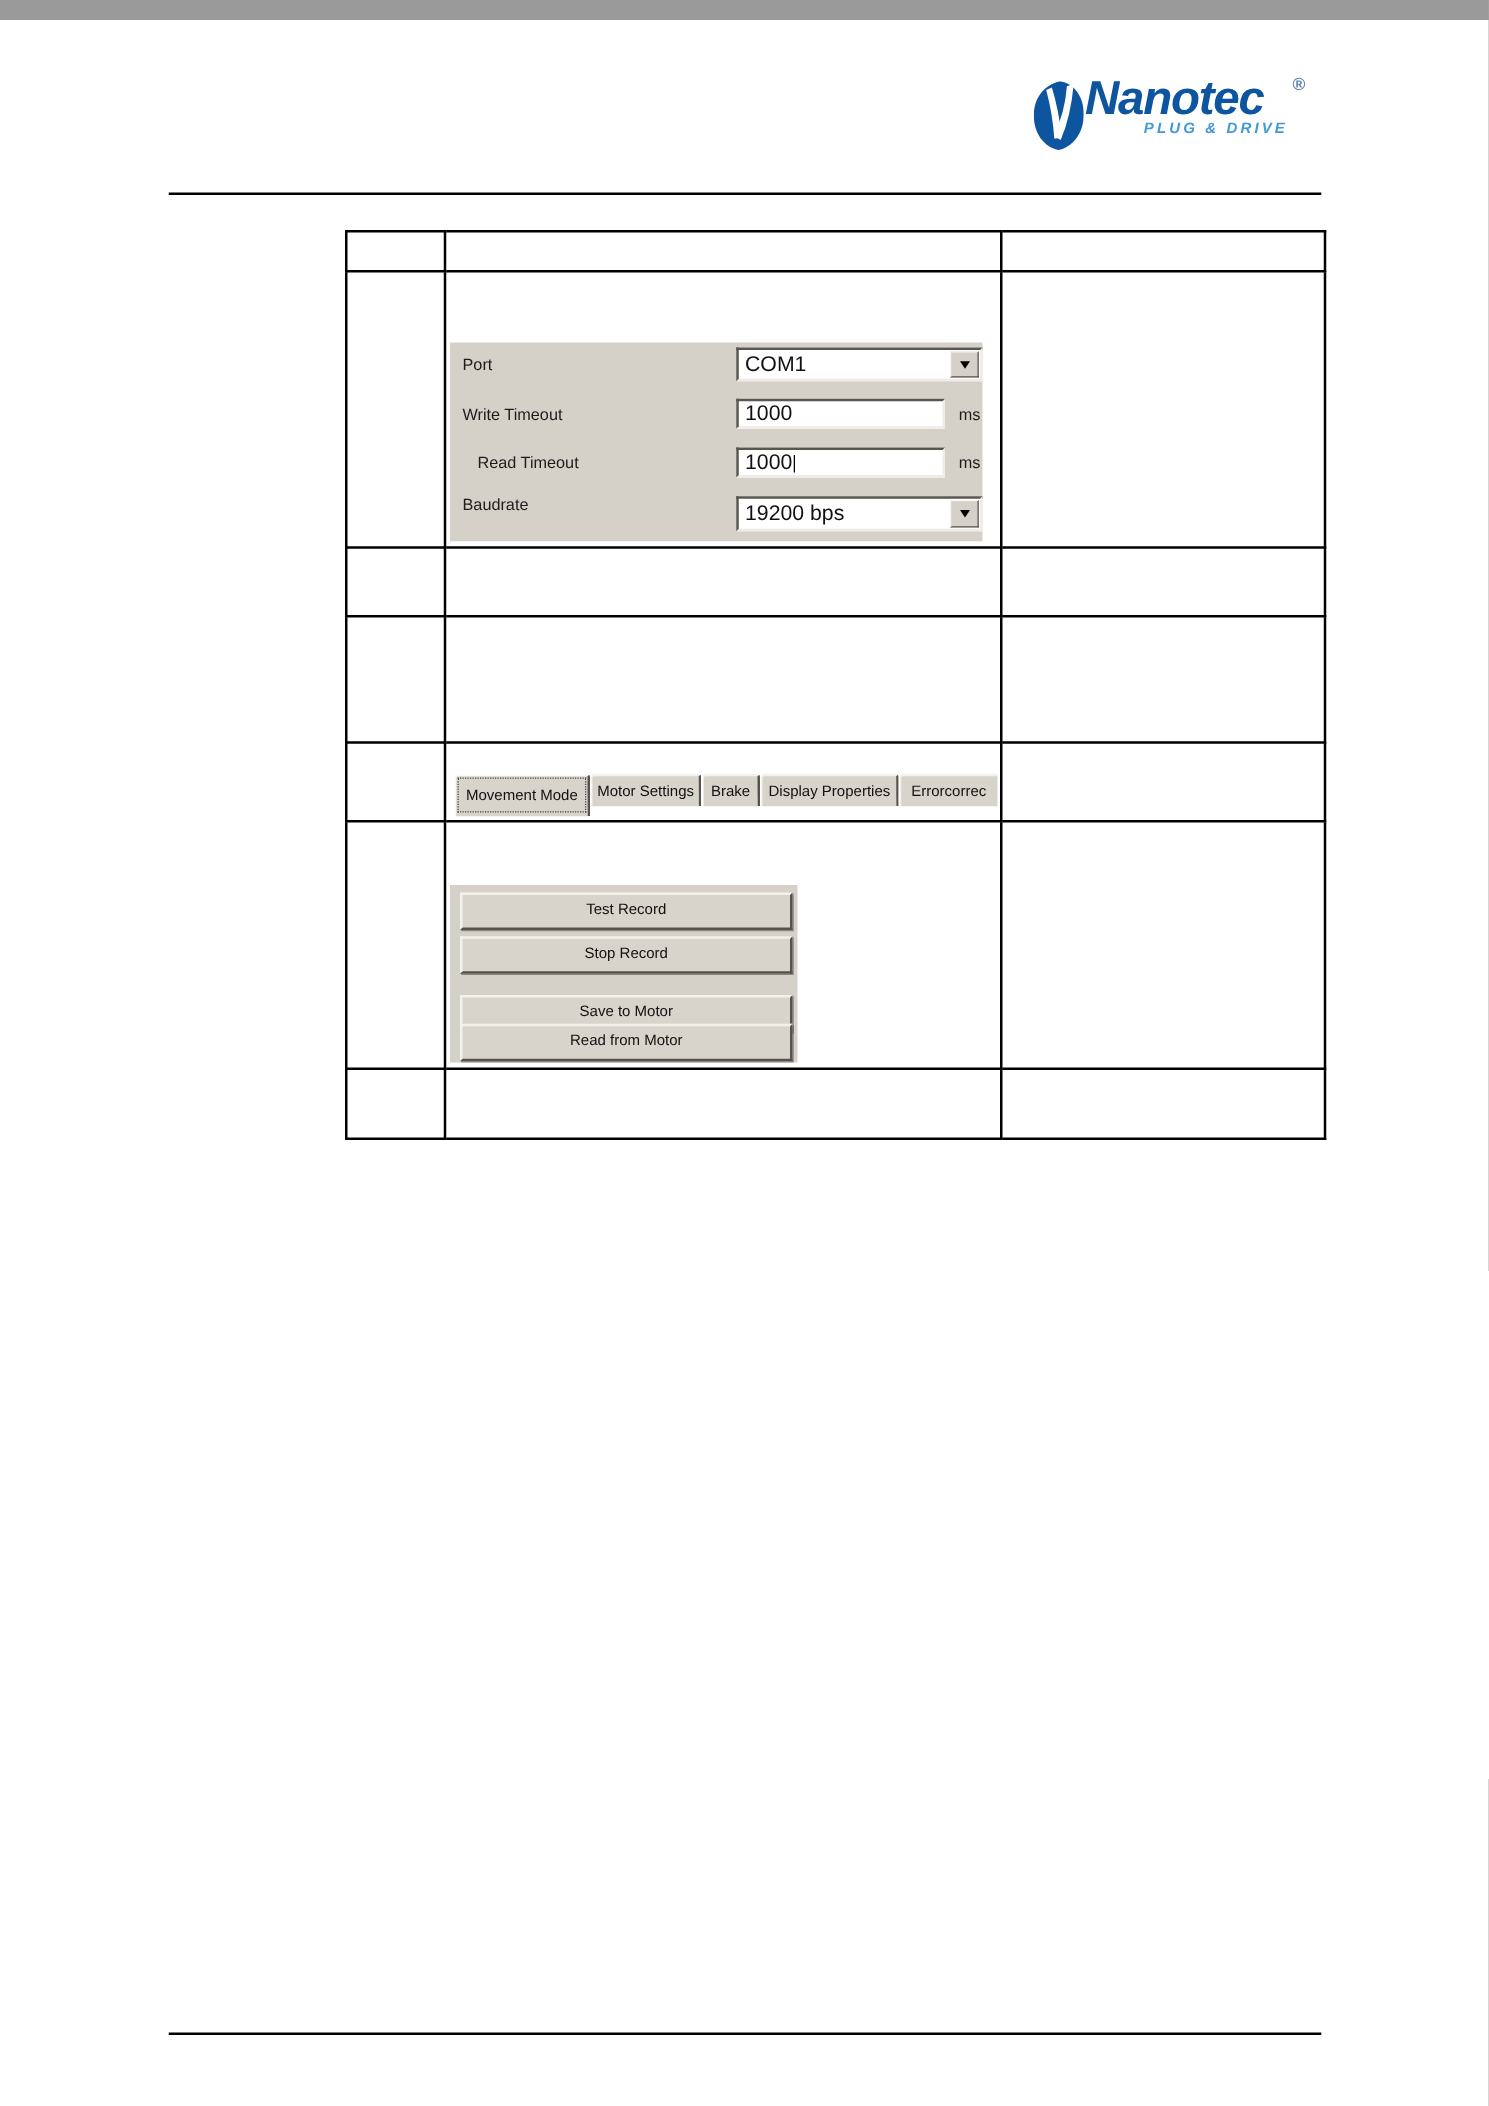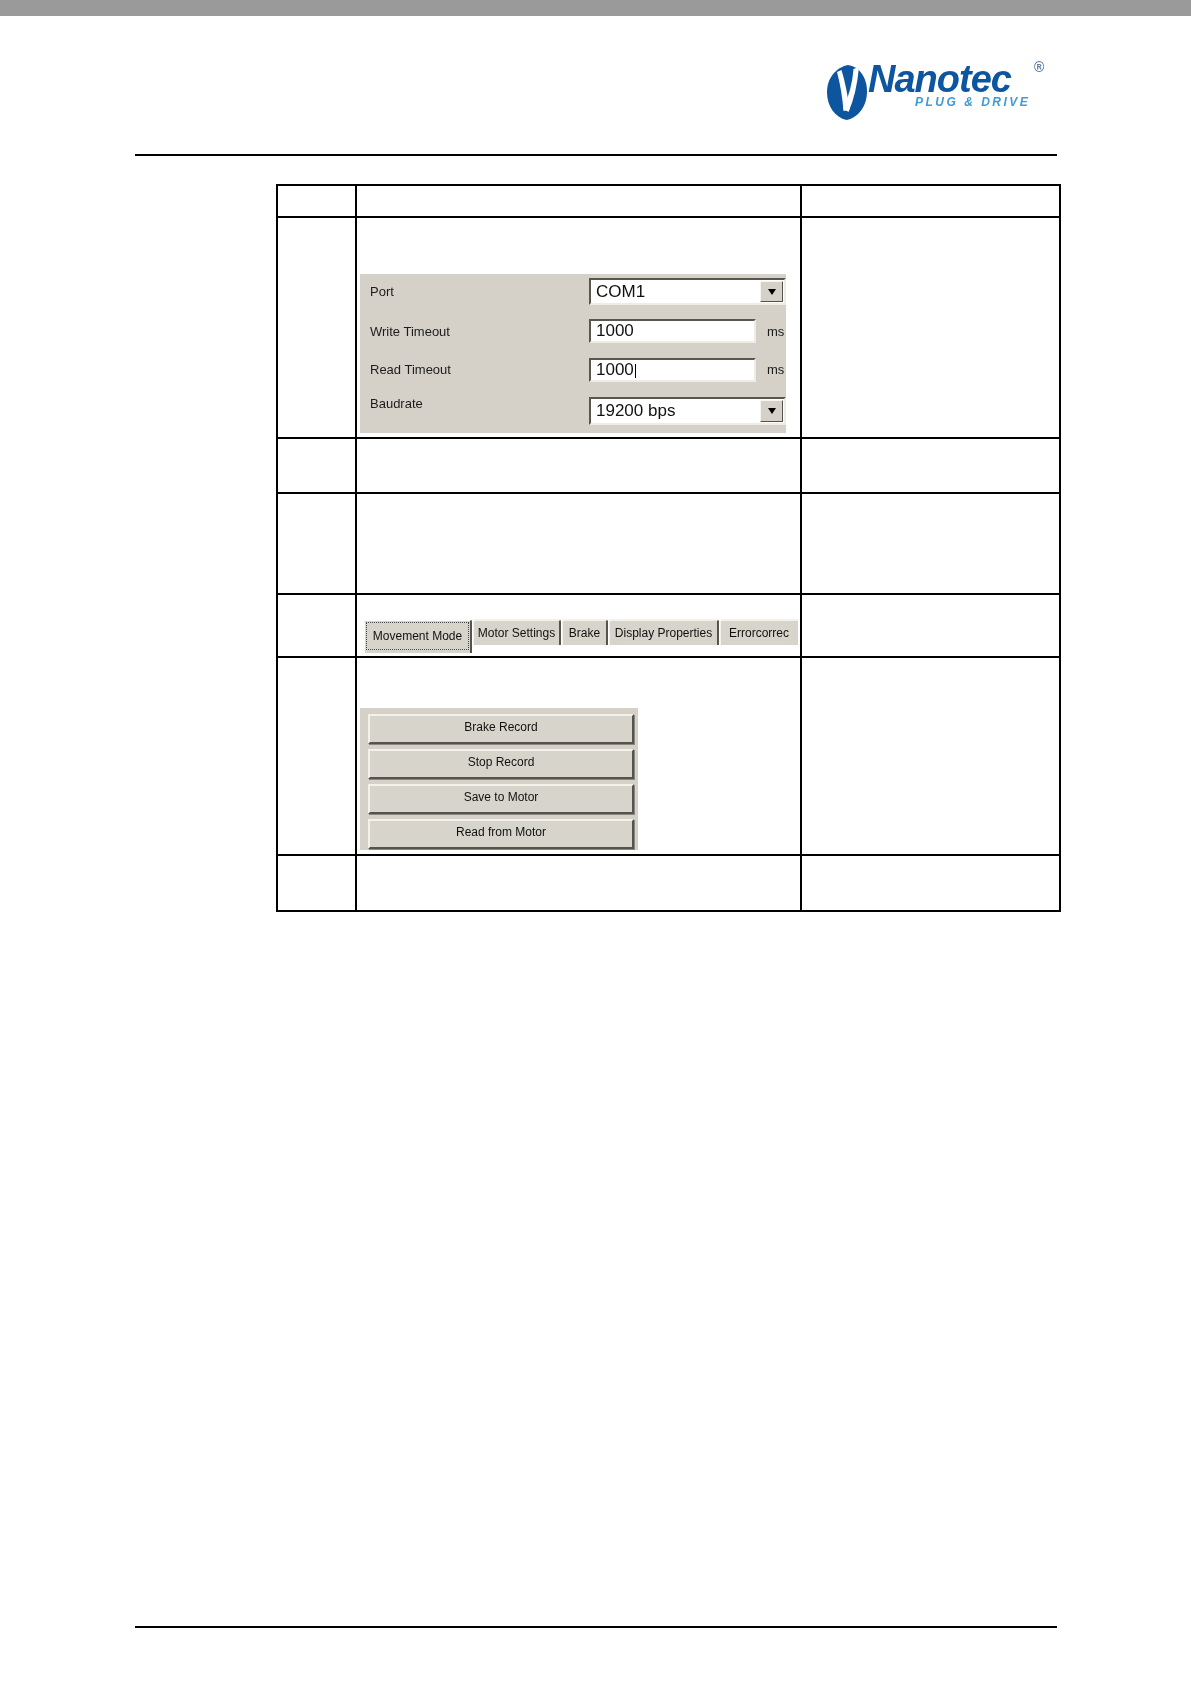--- a/index.html
+++ b/index.html
@@ -116,21 +116,21 @@
               <span class="dd-arrow"></span>
             </span>
           </div>
 
           <div class="w95label" style="left:10px;top:50px">Write Timeout</div>
           <div class="w95field" style="left:229px;top:45px;width:163px;height:20px;">
             <span class="val">1000</span>
           </div>
           <div class="w95label" style="left:407px;top:50px">ms</div>
 
-          <div class="w95label" style="left:10px;top:88px">Read Timeout</div>
+          <div class="w95label" style="left:22px;top:88px">Read Timeout</div>
           <div class="w95field" style="left:229px;top:84px;width:163px;height:20px;">
             <span class="val"><span>1000</span><span class="caret"></span></span>
           </div>
           <div class="w95label" style="left:407px;top:88px">ms</div>
 
           <div class="w95label" style="left:10px;top:122px">Baudrate</div>
           <div class="w95field" style="left:229px;top:123px;width:193px;height:24px;">
             <span class="val">19200 bps</span>
             <span class="dd-btn">
               <span class="dd-arrow"></span>
@@ -164,23 +164,23 @@
           <div class="tab" style="width:120px;text-align:left;padding-left:8px">Errorcorrec</div>
         </div>
       </td>
       <td></td>
     </tr>
 
     <tr class="row" style="height:198px">
       <td></td>
       <td>
         <div class="panel" style="left:3px;top:50px;width:278px;height:142px;">
-          <div class="w95btn" style="top:6px">Brake Record</div>
+          <div class="w95btn" style="top:6px">Test Record</div>
           <div class="w95btn" style="top:41px">Stop Record</div>
-          <div class="w95btn" style="top:76px">Save to Motor</div>
+          <div class="w95btn" style="top:88px">Save to Motor</div>
           <div class="w95btn" style="top:111px">Read from Motor</div>
         </div>
       </td>
       <td></td>
     </tr>
 
     <tr class="row" style="height:56px">
       <td></td>
       <td></td>
       <td></td>

